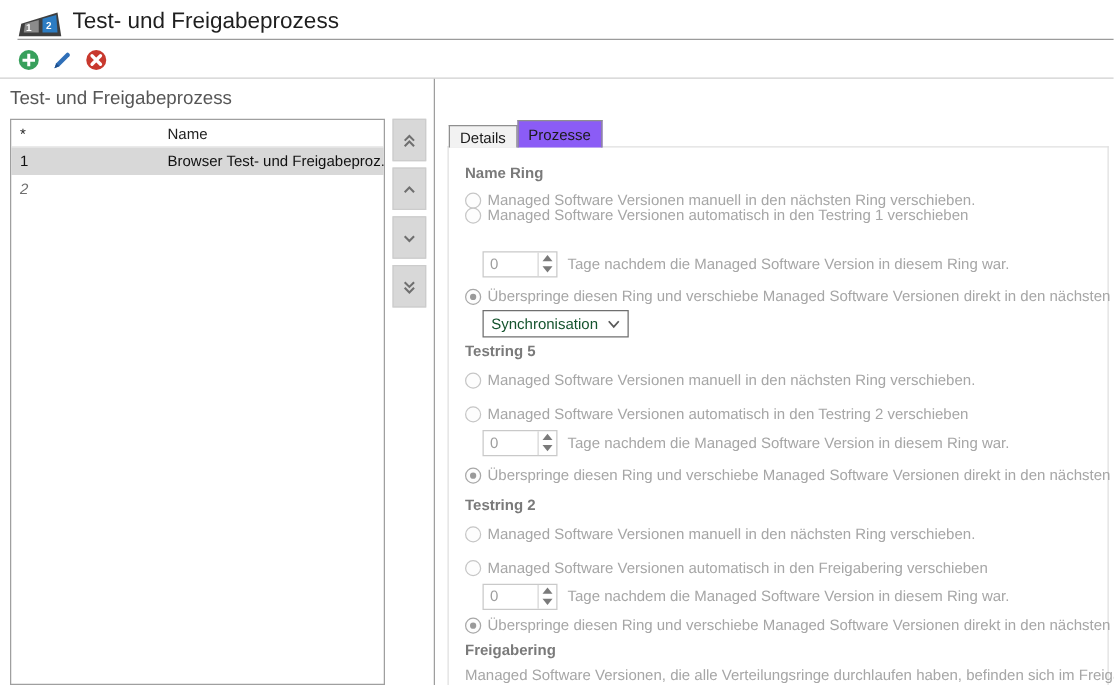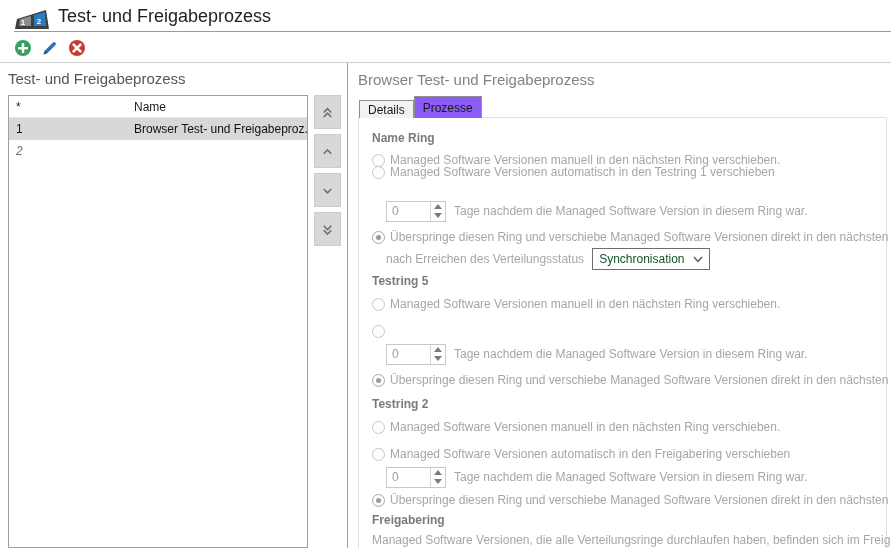--- a/index.html
+++ b/index.html
@@ -132,21 +132,20 @@
     <div class="move-btn">
       <svg width="15" height="15" viewBox="0 0 20 20">
         <polyline points="5,5 10,10 15,5" fill="none" stroke="#6f6f6f" stroke-width="2.2"></polyline>
         <polyline points="5,11 10,16 15,11" fill="none" stroke="#6f6f6f" stroke-width="2.2"></polyline>
       </svg>
     </div>
   </div>
 
   <div class="v-sep"></div>
 
-  <div class="right-title">Browser Test- und Freigabeprozess</div>
 
   <div class="tabs">
     <div class="tab tab-inactive">Details</div>
     <div class="tab tab-active">Prozesse</div>
   </div>
 
   <div class="tab-panel">
 
     <div class="sec-heading" style="top:13px">Name Ring</div>
     <div class="row radio-row" style="top:34px">
@@ -165,36 +164,36 @@
             <span class="spin-down"></span>
           </span>
       </div>
       <span class="opt-label">Tage nachdem die Managed Software Version in diesem Ring war.</span>
     </div>
     <div class="row radio-row" style="top:111px">
       <span class="radio selected"></span>
       <span class="opt-label">Überspringe diesen Ring und verschiebe Managed Software Versionen direkt in den nächsten Ring.</span>
     </div>
     <div class="row indent-row" style="top:130px">
-      <span class="opt-label">nach Erreichen des Verteilungsstatus</span>
       <div class="combo">
         <span>Synchronisation</span>
         <svg width="10" height="7" viewBox="0 0 10 7">
           <polyline points="1,1 5,5.5 9,1" fill="none" stroke="#5a5a5a" stroke-width="1.4"></polyline>
         </svg>
       </div>
     </div>
 
     <div class="sec-heading" style="top:156px">Testring 5</div>
     <div class="row radio-row" style="top:178px">
       <span class="radio"></span>
       <span class="opt-label">Managed Software Versionen manuell in den nächsten Ring verschieben.</span>
     </div>
     <div class="row radio-row" style="top:205px">
       <span class="radio"></span>
+      <span class="opt-label">Managed Software Versionen automatisch in den Testring 2 verschieben</span>
     </div>
     <div class="row indent-row" style="top:225px">
       <div class="spinbox">
         <span class="spin-value">0</span>
         <span class="spin-btns">
             <span class="spin-up"></span>
             <span class="spin-down"></span>
           </span>
       </div>
       <span class="opt-label">Tage nachdem die Managed Software Version in diesem Ring war.</span>

